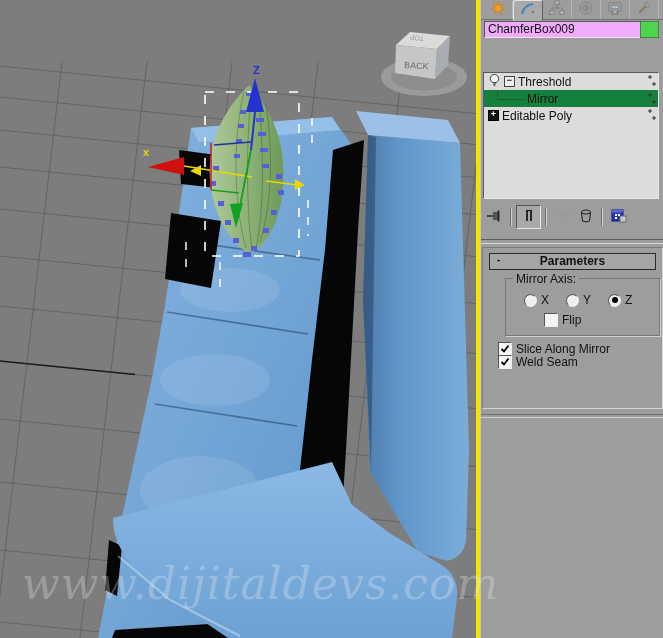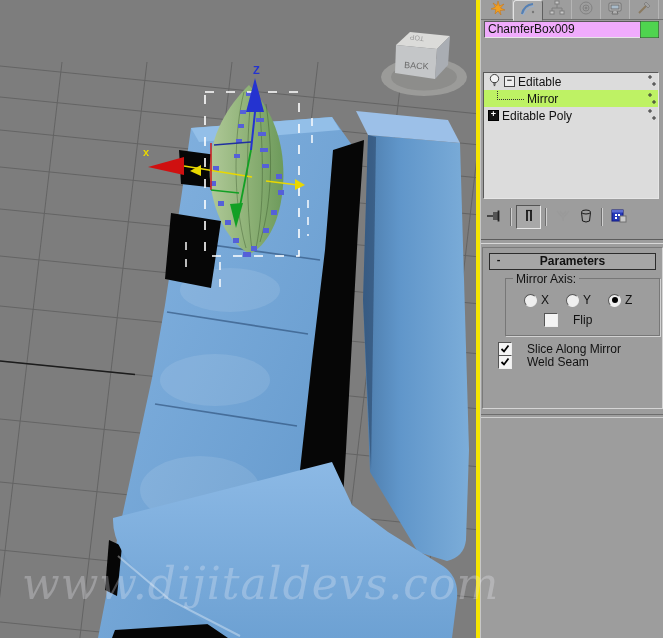--- a/index.html
+++ b/index.html
@@ -54,21 +54,21 @@
   .collapse-box{position:absolute;left:3px;top:1px;width:11px;height:11px;line-height:9px;
            text-align:center;font-weight:bold;font-size:11px;}
   .groupbox{position:absolute;left:10px;top:30px;width:153px;height:56px;
            border:1px solid #777;box-shadow:1px 1px 0 #d2d2d2;margin-left:12px;}
   .legend{position:absolute;left:7px;top:-7px;background:#9d9d9d;padding:0 3px;font-size:12px;}
   .radio-row{position:absolute;left:18px;top:14px;display:flex;gap:17px;}
   .radio{display:flex;align-items:center;gap:4px;}
   .radio-circle{width:11px;height:11px;border-radius:50%;background:#efefef;
       border:1px solid #555;border-bottom-color:#eee;border-right-color:#eee;position:relative;}
   .radio-dot{position:absolute;left:2.5px;top:2.5px;width:6px;height:6px;border-radius:50%;background:#000;}
-  .checkline{position:absolute;display:flex;align-items:center;gap:15px;}
+  .checkline{position:absolute;display:flex;align-items:center;gap:4px;}
   .checkbox{width:12px;height:12px;background:#f4f4f4;border:1px solid #555;
       border-bottom-color:#eee;border-right-color:#eee;display:flex;align-items:center;justify-content:center;}
   .threshold-row{position:absolute;left:0;top:131px;width:176px;display:flex;align-items:center;}
   .threshold-label{width:103px;text-align:right;padding-right:4px;}
   .spin-field{width:46px;height:14px;background:#f4f4f4;padding:0 2px;line-height:14px;}
   .spinner{display:flex;flex-direction:column;margin-left:2px;}
   .spin-btn{width:13px;height:8px;background:#b5b5b5;border:1px solid #e8e8e8;
       border-right-color:#555;border-bottom-color:#555;display:flex;align-items:center;justify-content:center;}
   .tri-up{width:0;height:0;border-left:3px solid transparent;border-right:3px solid transparent;
       border-bottom:4px solid #111;}
@@ -306,28 +306,28 @@
 
     <div class="stack sunken">
       <div class="stack-row">
         <span>
           <svg width="13" height="15" viewBox="0 0 14 16">
               <circle cx="7" cy="6" r="4.5" fill="#f4f4f4" stroke="#333"></circle>
               <path d="M5.5 10.5 H8.5 M5.8 12 H8.2 M6.2 13.5 H7.8" stroke="#333" stroke-width="1"></path>
             </svg>
         </span>
         <span class="box-toggle">−</span>
-        <span>Editable</span>
+        <span>Threshold</span>
         <span class="crosses">
           <svg width="12" height="16">
               <path d="M3 4 h4 M5 2 v4 M7 11 h4 M9 9 v4" stroke="#333" stroke-width="1"></path>
             </svg>
         </span>
       </div>
-      <div class="stack-row" style="background: #bef264;">
+      <div class="stack-row" style="background: #15803d;">
         <span class="tree-dots"></span>
         <span>Mirror</span>
         <span class="crosses">
           <svg width="12" height="16">
               <path d="M3 5 h4 M5 3 v4 M7 12 h4 M9 10 v4" stroke="#333" stroke-width="1"></path>
             </svg>
         </span>
       </div>
       <div class="stack-row">
         <span class="box-toggle dark">+</span>

